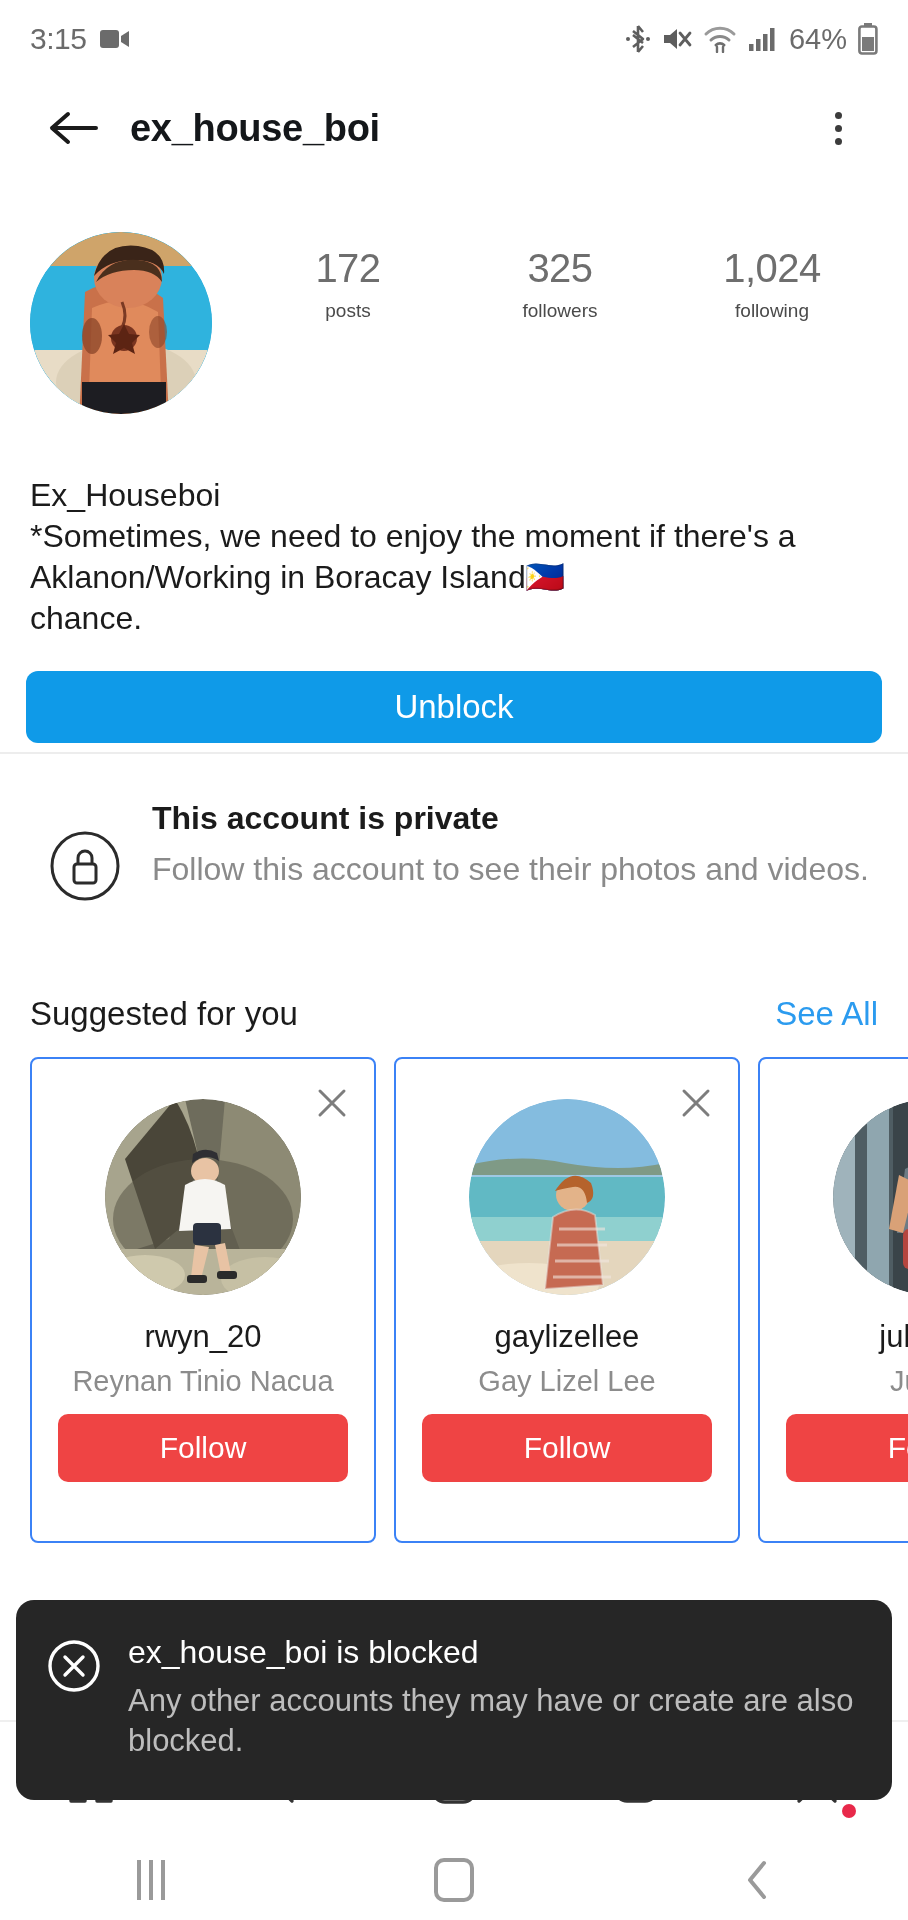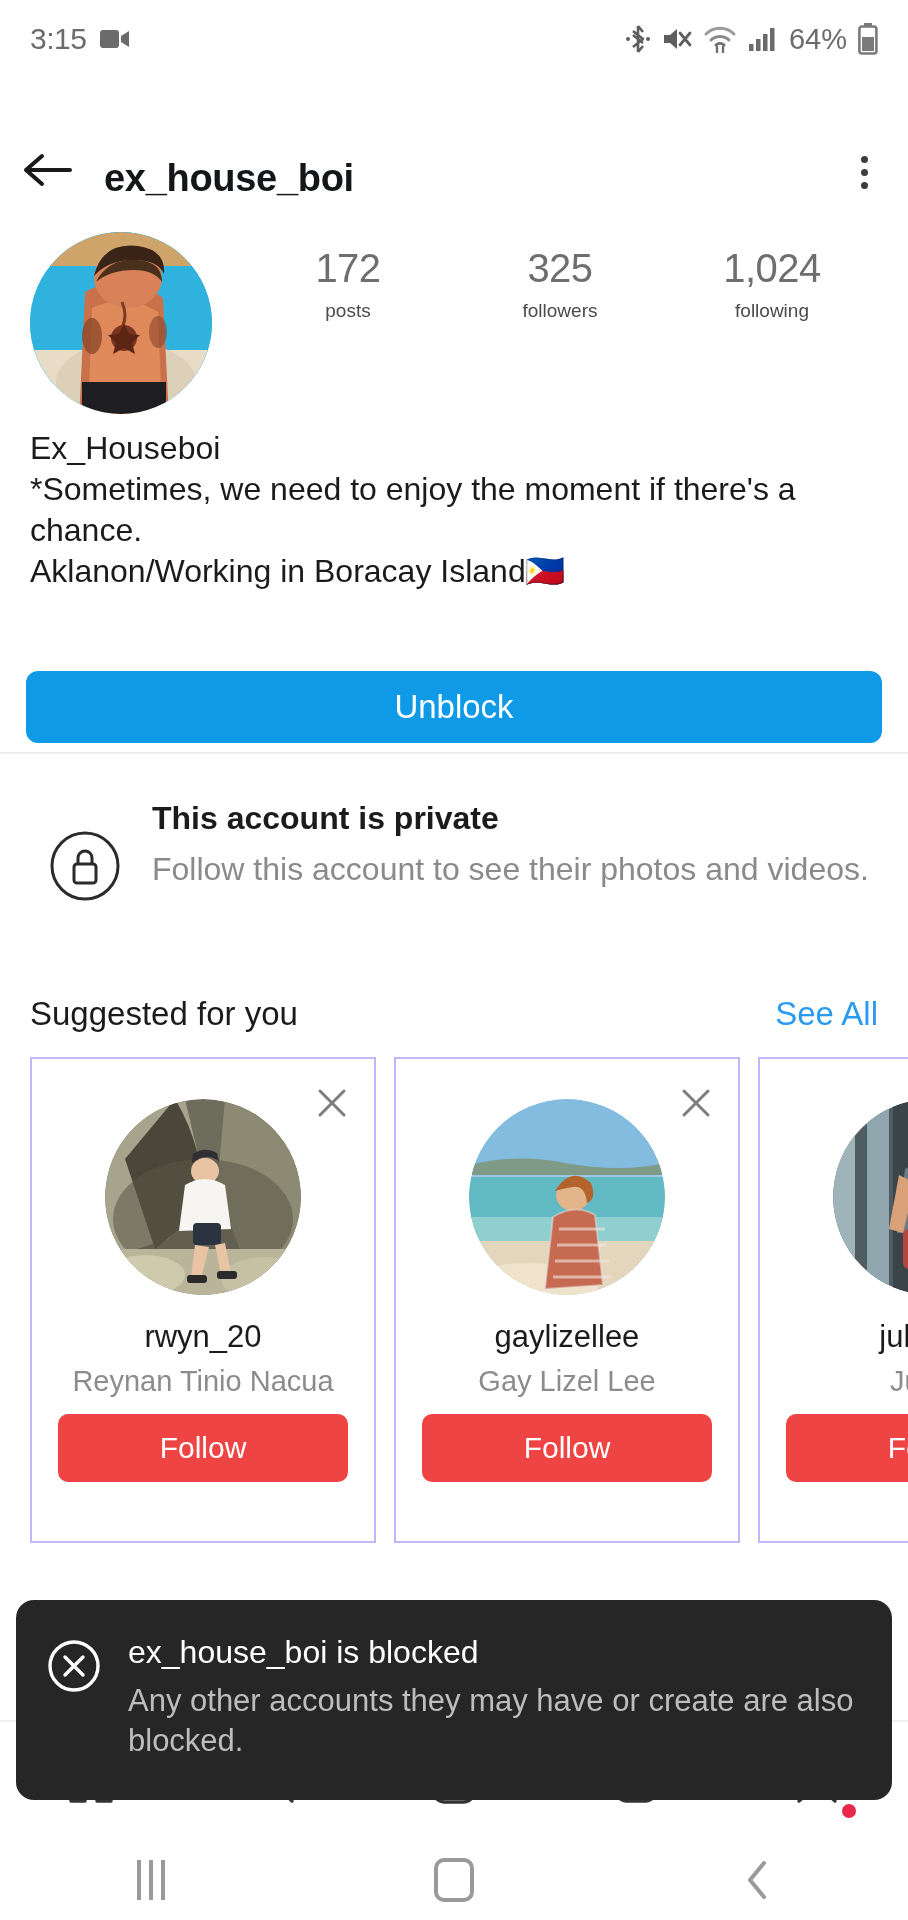--- a/index.html
+++ b/index.html
@@ -19,22 +19,22 @@
     gap:12px;
   }
   .sb-left { display:flex; align-items:center; gap:14px; }
   .sb-time { font-size:30px; color:#6b6b6b; letter-spacing:-0.5px; }
   .sb-right { display:flex; align-items:center; gap:11px;text-align:center; }
   .sb-batt { font-size:29px; color:#6b6b6b; margin-left:2px; }
   .ic { display:block; }
 
   
   .header {
-    position:absolute; top:88px; left:0; width:908px; height:112px;
-    display:flex; align-items:flex-end; padding:0 16px;
+    position:absolute; top:72px; left:0; width:908px; height:112px;
+    display:flex; align-items:center; padding:0 42px;
   }
   .back-btn { width:60px; height:60px; display:flex; align-items:center; justify-content:center; }
   .uname {
     font-size:38px; font-weight:bold; color:#14171a;
     margin-left:28px; letter-spacing:-0.3px;
   }
   .kebab { margin-left:auto; width:56px; height:56px; display:flex; flex-direction:column;
            align-items:center; justify-content:center; gap:6px; }
   .kebab i { display:block; width:7px; height:7px; border-radius:50%; background:#3c3c3c; }
 
@@ -49,21 +49,21 @@
     background:#27a9d8;
   }
   .avatar svg { display:block; }
   .stats { flex:1; display:flex; align-items:flex-start; padding:14px 0 0 30px; }
   .stat { flex:1; text-align:center; }
   .stat .num { font-size:40px; color:#6e6e6e; font-weight:500; letter-spacing:-0.5px; }
   .stat .lbl { font-size:19px; color:#4a4a4a; margin-top:9px; }
 
   
   .bio { position:absolute; top:428px; left:0; width:908px; padding:0 30px; }
-  .bio-name { font-size:32px; color:#1b1b1b; line-height:1.28; }
+  .bio-name { font-size:32px; color:#1b1b1b; line-height:1.28;margin-top:47px; }
   .bio-line { font-size:32px; color:#1b1b1b; line-height:1.28; }
 
   
   .unblock {
     position:absolute; top:671px; left:26px; width:856px; height:72px;
     background:#0f9ae8; border-radius:12px;
     display:flex; align-items:center; justify-content:center;
     color:#fff; font-size:33px;
   }
 
@@ -87,21 +87,21 @@
   }
   .sug-title { font-size:33px; color:#1b1b1b; }
   .see-all { font-size:33px; color:#2b9bef; }
 
   .sug-scroll {
     position:absolute; top:1057px; left:0; width:908px; height:490px;
     overflow:hidden;
   }
   .sug-track { display:flex; gap:18px; padding-left:30px; }
   .card {
-    flex:0 0 346px; height:486px; border:2px solid #c4b5fd; border-radius:0;
+    flex:0 0 346px; height:486px; border:2px solid #3b82f6; border-radius:8px;
     background:#fff; position:relative; display:flex; flex-direction:column;
     align-items:center; padding-top:40px;
   }
   .card-x { position:absolute; top:24px; right:22px; width:40px; height:40px; }
   .card-av {
     width:196px; height:196px; border-radius:50%; overflow:hidden;
     flex:0 0 196px;
   }
   .card-user { font-size:31px; color:#1b1b1b; margin-top:24px; }
   .card-name { font-size:29px; color:#8c8c8c; margin-top:10px; white-space:nowrap; }
@@ -250,22 +250,22 @@
       <div class="stat">
         <div class="num">1,024</div>
         <div class="lbl">following</div>
       </div>
     </div>
   </div>
 
   <div class="bio">
     <div class="bio-name">Ex_Houseboi</div>
     <div class="bio-line">*Sometimes, we need to enjoy the moment if there's a</div>
+    <div class="bio-line">Aklanon/Working in Boracay Island🇵🇭</div>
     <div class="bio-line">chance.</div>
-    <div class="bio-line">Aklanon/Working in Boracay Island🇵🇭</div>
   </div>
 
   <div class="unblock">Unblock</div>
 
   <div class="divider"></div>
 
   <div class="private">
     <div class="lock-wrap">
       <svg width="72" height="72" viewBox="0 0 72 72">
         <circle cx="36" cy="36" r="33" fill="none" stroke="#2b2b2b" stroke-width="3"></circle>

